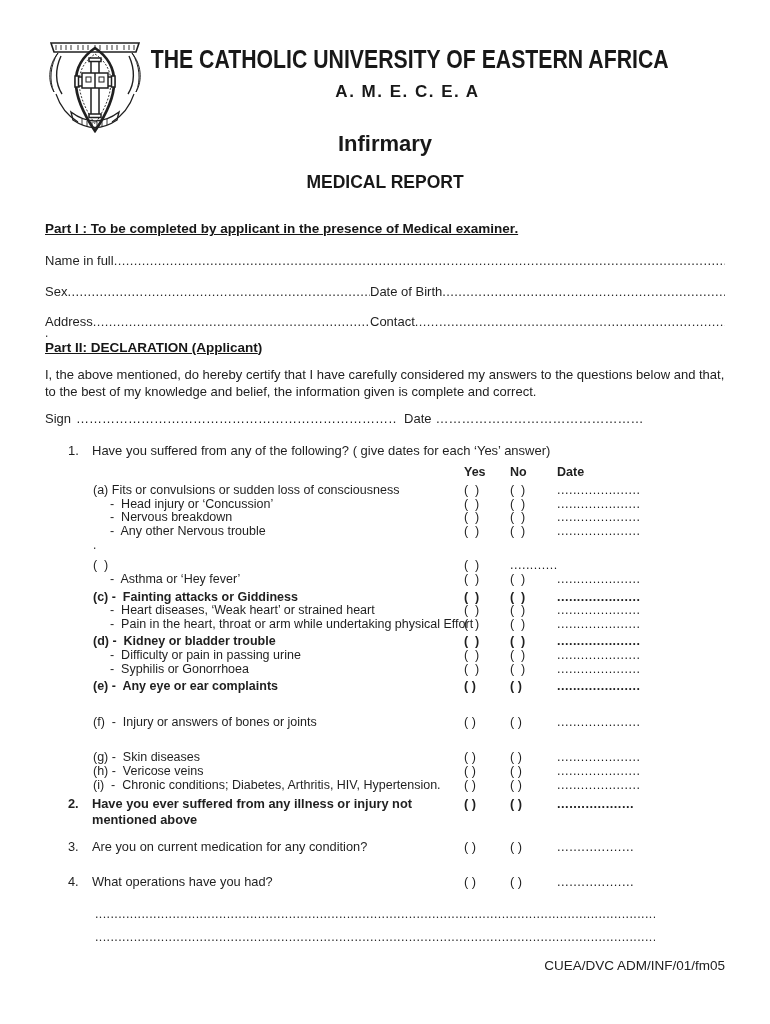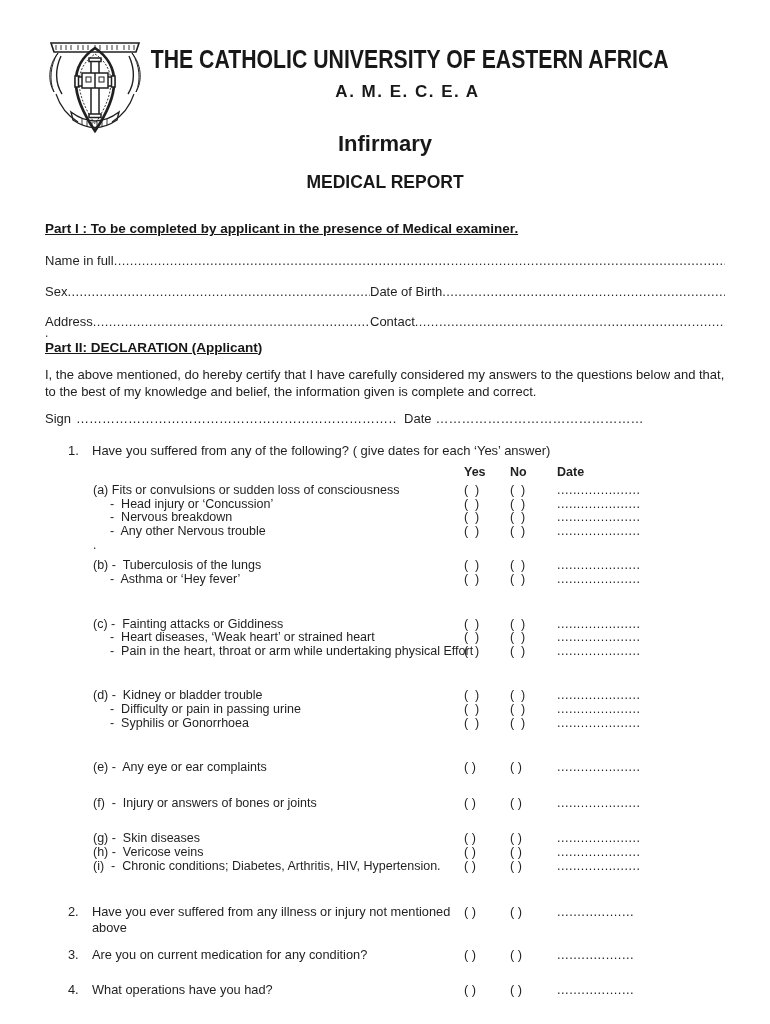--- a/index.html
+++ b/index.html
@@ -36,21 +36,21 @@
   .qlead .qnum{width:24px;flex:0 0 24px;}
   .qtable{margin-left:48px;margin-top:7px;font-size:12.5px;}
   .trow{display:grid;grid-template-columns:371px 46px 47px 86px;line-height:13.6px;align-items:start;}
   .trow .label{white-space:pre;overflow:visible;}
   .trow .label.sub{padding-left:17px;}
   .trow .label.hang{width:380px;white-space:normal;padding-left:35px;text-indent:-18px;}
   .trow .yn{white-space:pre;}
   .trow .dcell{overflow:hidden;white-space:nowrap;letter-spacing:.5px;}
   .thead{font-weight:700;margin-bottom:5px;line-height:14px;}
   .tstray{line-height:10px;font-size:12px;margin-top:2px;color:#2a2a2a;}
-  .mt9{margin-top:9px;} .mt14{margin-top:31px;} .mt22{margin-top:22px;}
+  .mt9{margin-top:9px;} .mt14{margin-top:4px;font-weight:bold;} .mt22{margin-top:22px;}
   .qrow{display:grid;grid-template-columns:24px 372px 46px 47px 86px;margin-left:23px;font-size:12.8px;line-height:15.5px;align-items:start;}
   .qrow .qlabel{white-space:normal;}
   .qrow .qlabel .inner{display:inline-block;max-width:385px;}
   .qrow .yn{white-space:pre;}
   .qrow .dcell{overflow:hidden;white-space:nowrap;letter-spacing:.5px;}
   .ansline{margin-left:50px;width:560px;overflow:hidden;white-space:nowrap;font-size:12.5px;line-height:14px;letter-spacing:.4px;color:#2a2a2a;}
   .ansline.first{margin-top:18px;}
   .ansline.second{margin-top:9px;}
   .footer-ref{margin-top:14px;text-align:right;font-size:13.5px;color:#222;}
   svg .ln{stroke:#202020;fill:none;}
@@ -197,21 +197,20 @@
       <div class="trow">
         <div class="label sub">-  Any other Nervous trouble</div>
         <div class="yn">(  )</div>
         <div class="yn">(  )</div>
         <div class="dcell">.....................</div>
       </div>
 
       <div class="tstray">.</div>
 
       <div class="trow mt9">
-        <div class="label">(b) -  Tuberculosis of the lungs</div>
         <div class="yn">(  )</div>
         <div class="yn">(  )</div>
         <div class="dcell">.....................</div>
       </div>
       <div class="trow">
         <div class="label sub">-  Asthma or ‘Hey fever’</div>
         <div class="yn">(  )</div>
         <div class="yn">(  )</div>
         <div class="dcell">.....................</div>
       </div>

